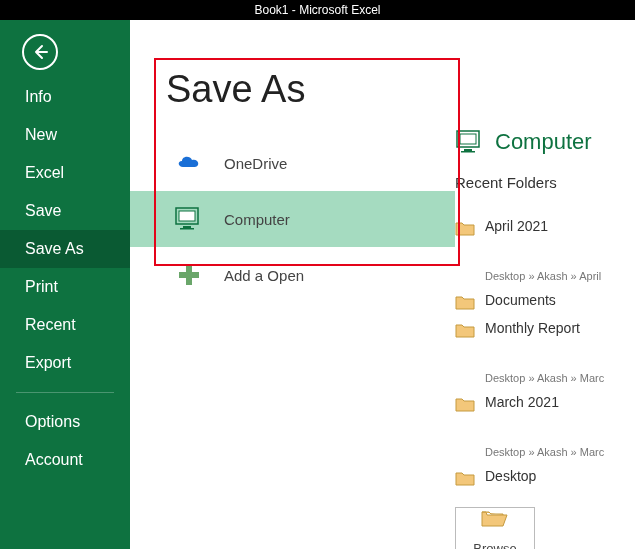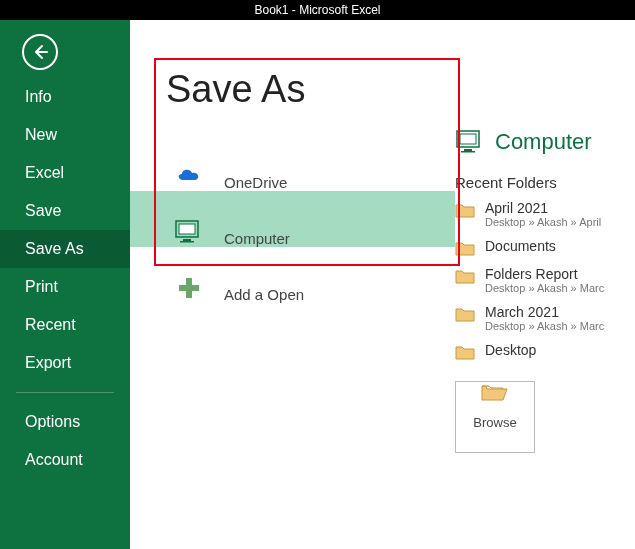--- a/index.html
+++ b/index.html
@@ -67,21 +67,21 @@
     padding-top: 20px;
   }
   .page-title {
     font-size: 38px;
     color: #222;
     font-weight: 300;
     margin: 28px 0 24px 36px;
   }
   .loc-item {
     display: flex;
-    align-items: flex-end;
+    align-items: center;
     height: 56px;
     padding-left: 44px;
     cursor: pointer;
     color: #444;
     font-size: 15px;
   }
   .loc-item .ic {
     width: 30px;
     height: 30px;
     margin-right: 20px;
@@ -117,21 +117,21 @@
     width: 30px;
     height: 28px;
     margin-right: 10px;
     display:flex;
     align-items:center;
     justify-content:center;
   }
   .recent-label {
     color: #333;
     font-size: 15px;
-    margin-bottom: 4px;
+    margin-bottom: 22px;
   }
   .folder-row {
     display: flex;
     align-items: flex-start;
     gap: 10px;
     padding: 5px 0;
     cursor: pointer;
   }
   .folder-ic {
     width: 20px;
@@ -146,20 +146,21 @@
   }
   .folder-name {
     color: #333;
     font-size: 14px;
     white-space: nowrap;
   }
   .folder-path {
     color: #777;
     font-size: 11px;
     white-space: nowrap;
+    margin-top: 36px;
   }
   .browse-btn {
     margin-top: 16px;
     width: 80px;
     height: 72px;
     border: 1px solid #bbb;
     display: flex;
     flex-direction: column;
     align-items: center;
     justify-content: flex-start;
@@ -265,21 +266,21 @@
               </svg></span>
             <span class="folder-txt">
               <span class="folder-name">Documents</span>
             </span>
           </div>
           <div class="folder-row">
             <span class="folder-ic"><svg width="20" height="16" viewBox="0 0 20 16">
                 <path d="M1 3 L7 3 L9 5 L19 5 L19 15 L1 15 Z" fill="#f3c77a" stroke="#c59a3f" stroke-width="1"></path>
               </svg></span>
             <span class="folder-txt">
-              <span class="folder-name">Folders Report</span>
+              <span class="folder-name">Monthly Report</span>
               <span class="folder-path">Desktop » Akash » Marc</span>
             </span>
           </div>
           <div class="folder-row">
             <span class="folder-ic"><svg width="20" height="16" viewBox="0 0 20 16">
                 <path d="M1 3 L7 3 L9 5 L19 5 L19 15 L1 15 Z" fill="#f3c77a" stroke="#c59a3f" stroke-width="1"></path>
               </svg></span>
             <span class="folder-txt">
               <span class="folder-name">March 2021</span>
               <span class="folder-path">Desktop » Akash » Marc</span>

